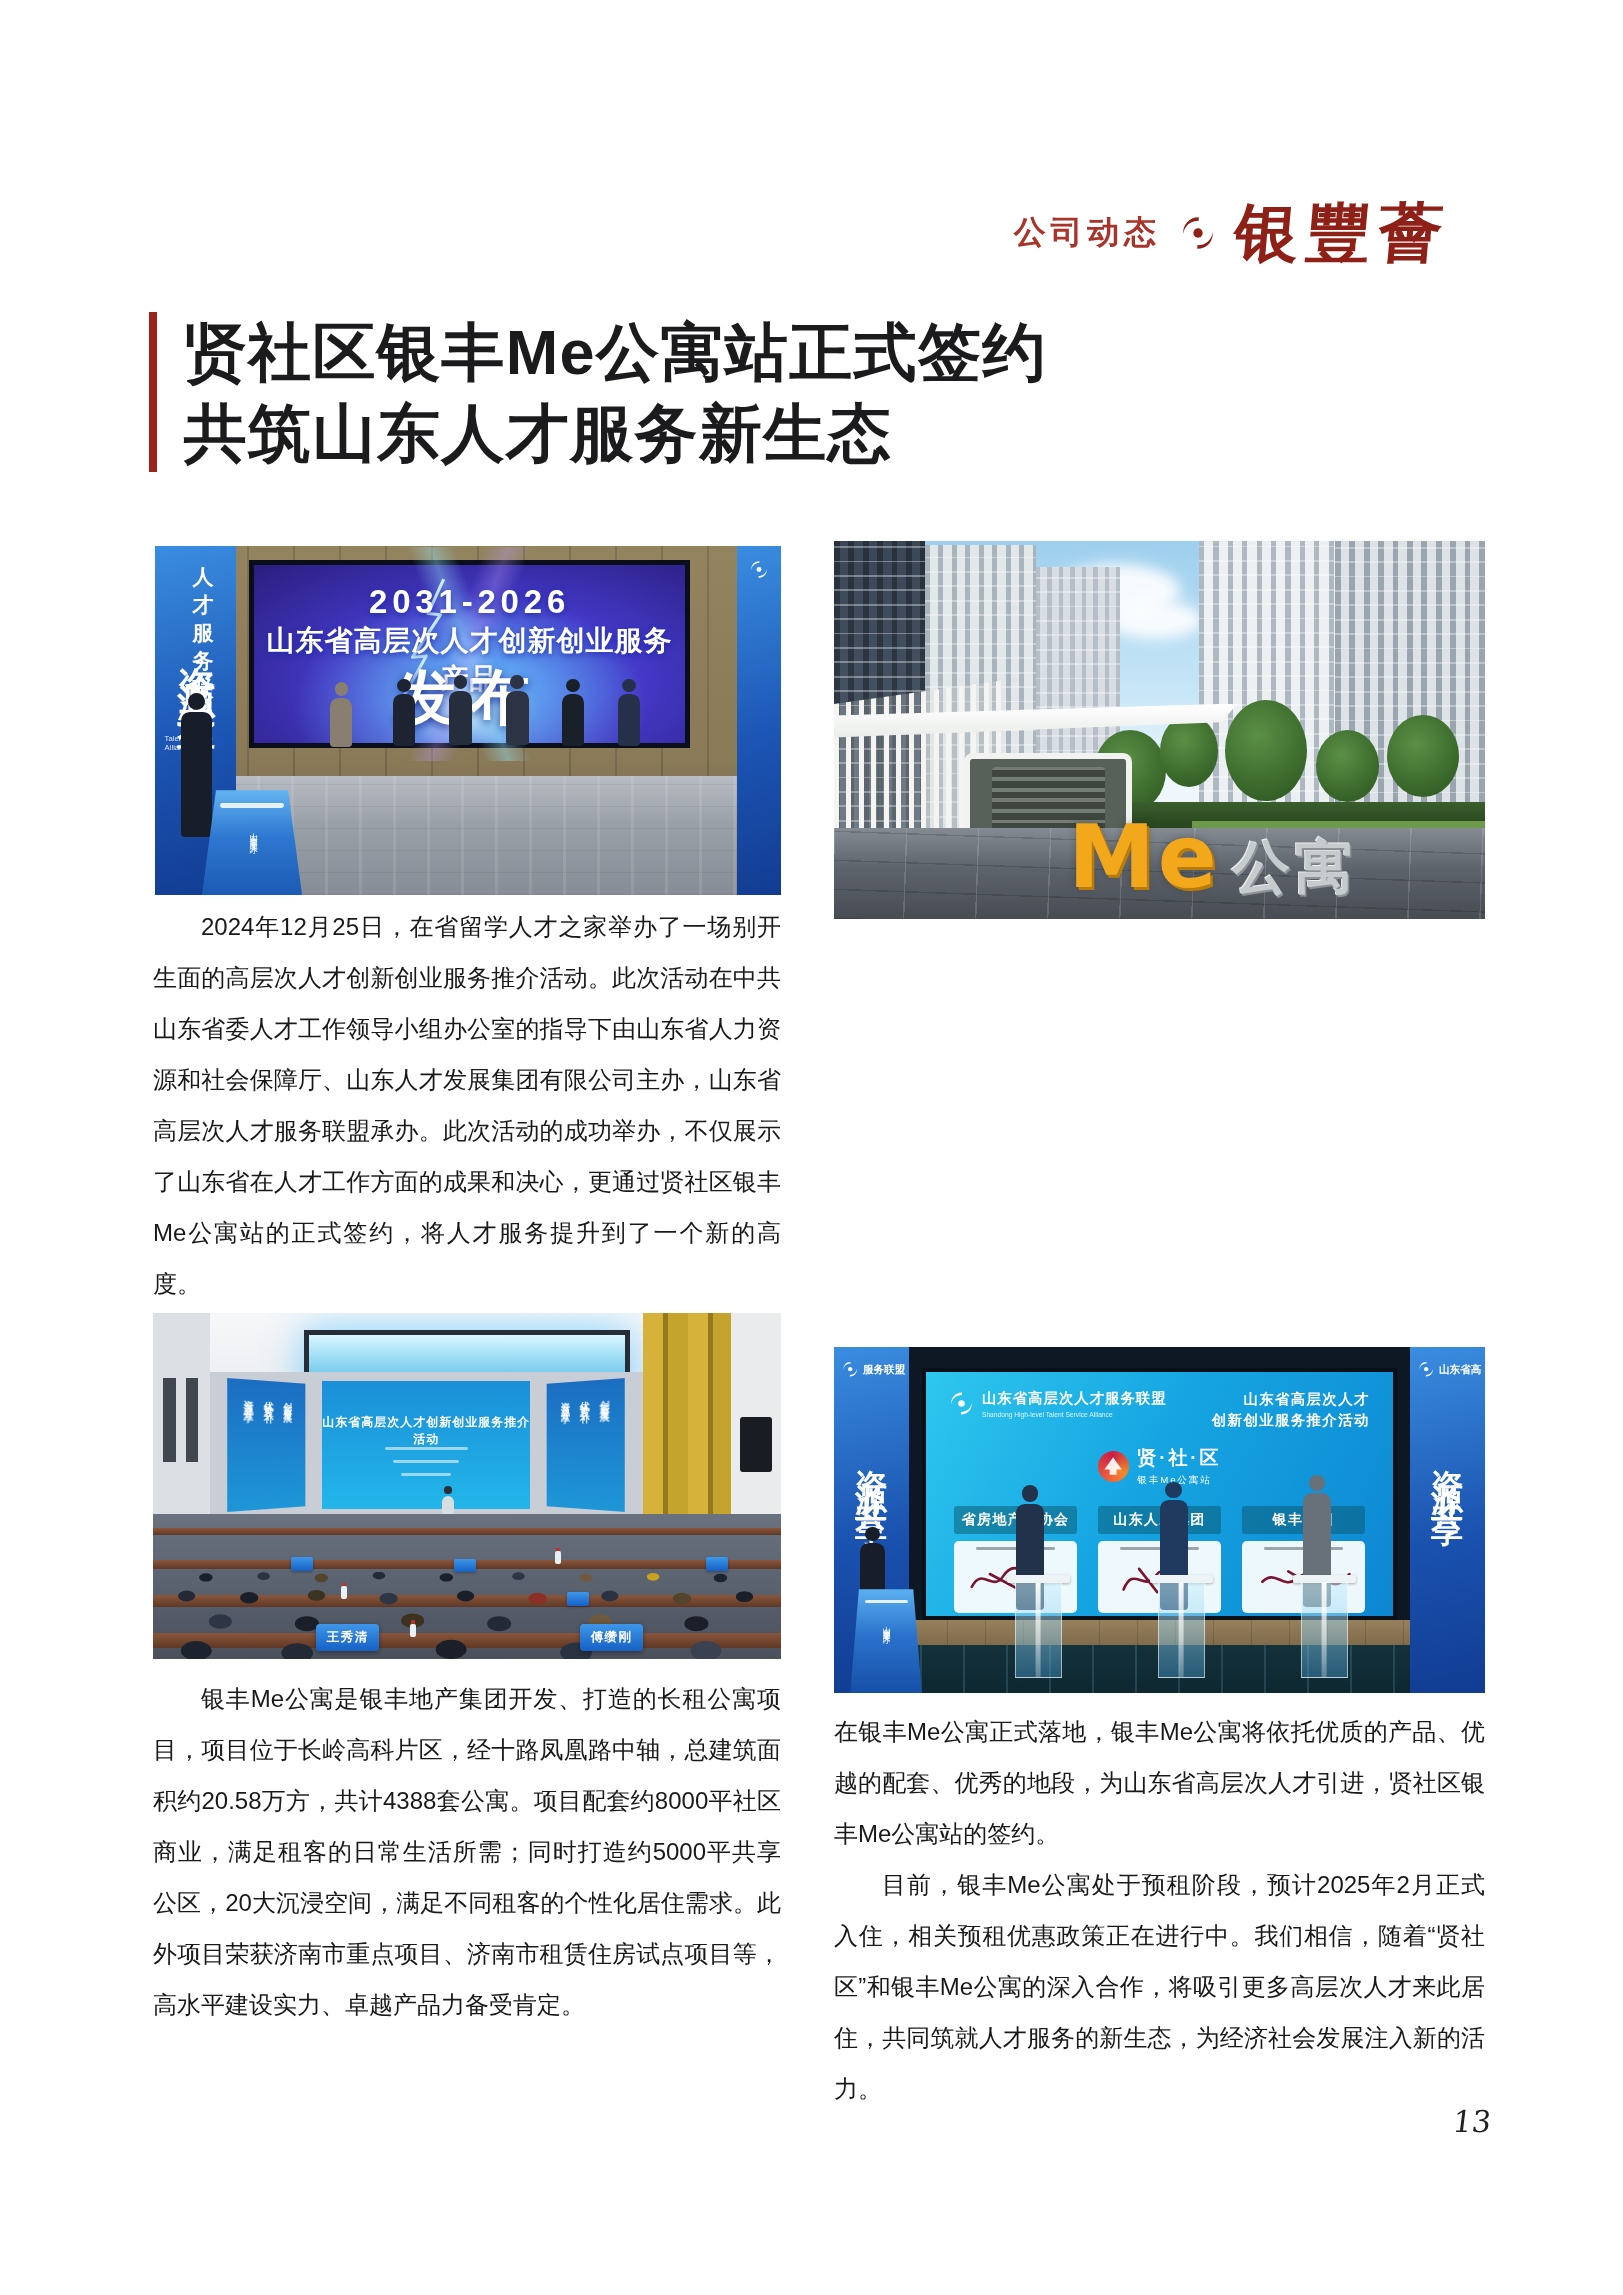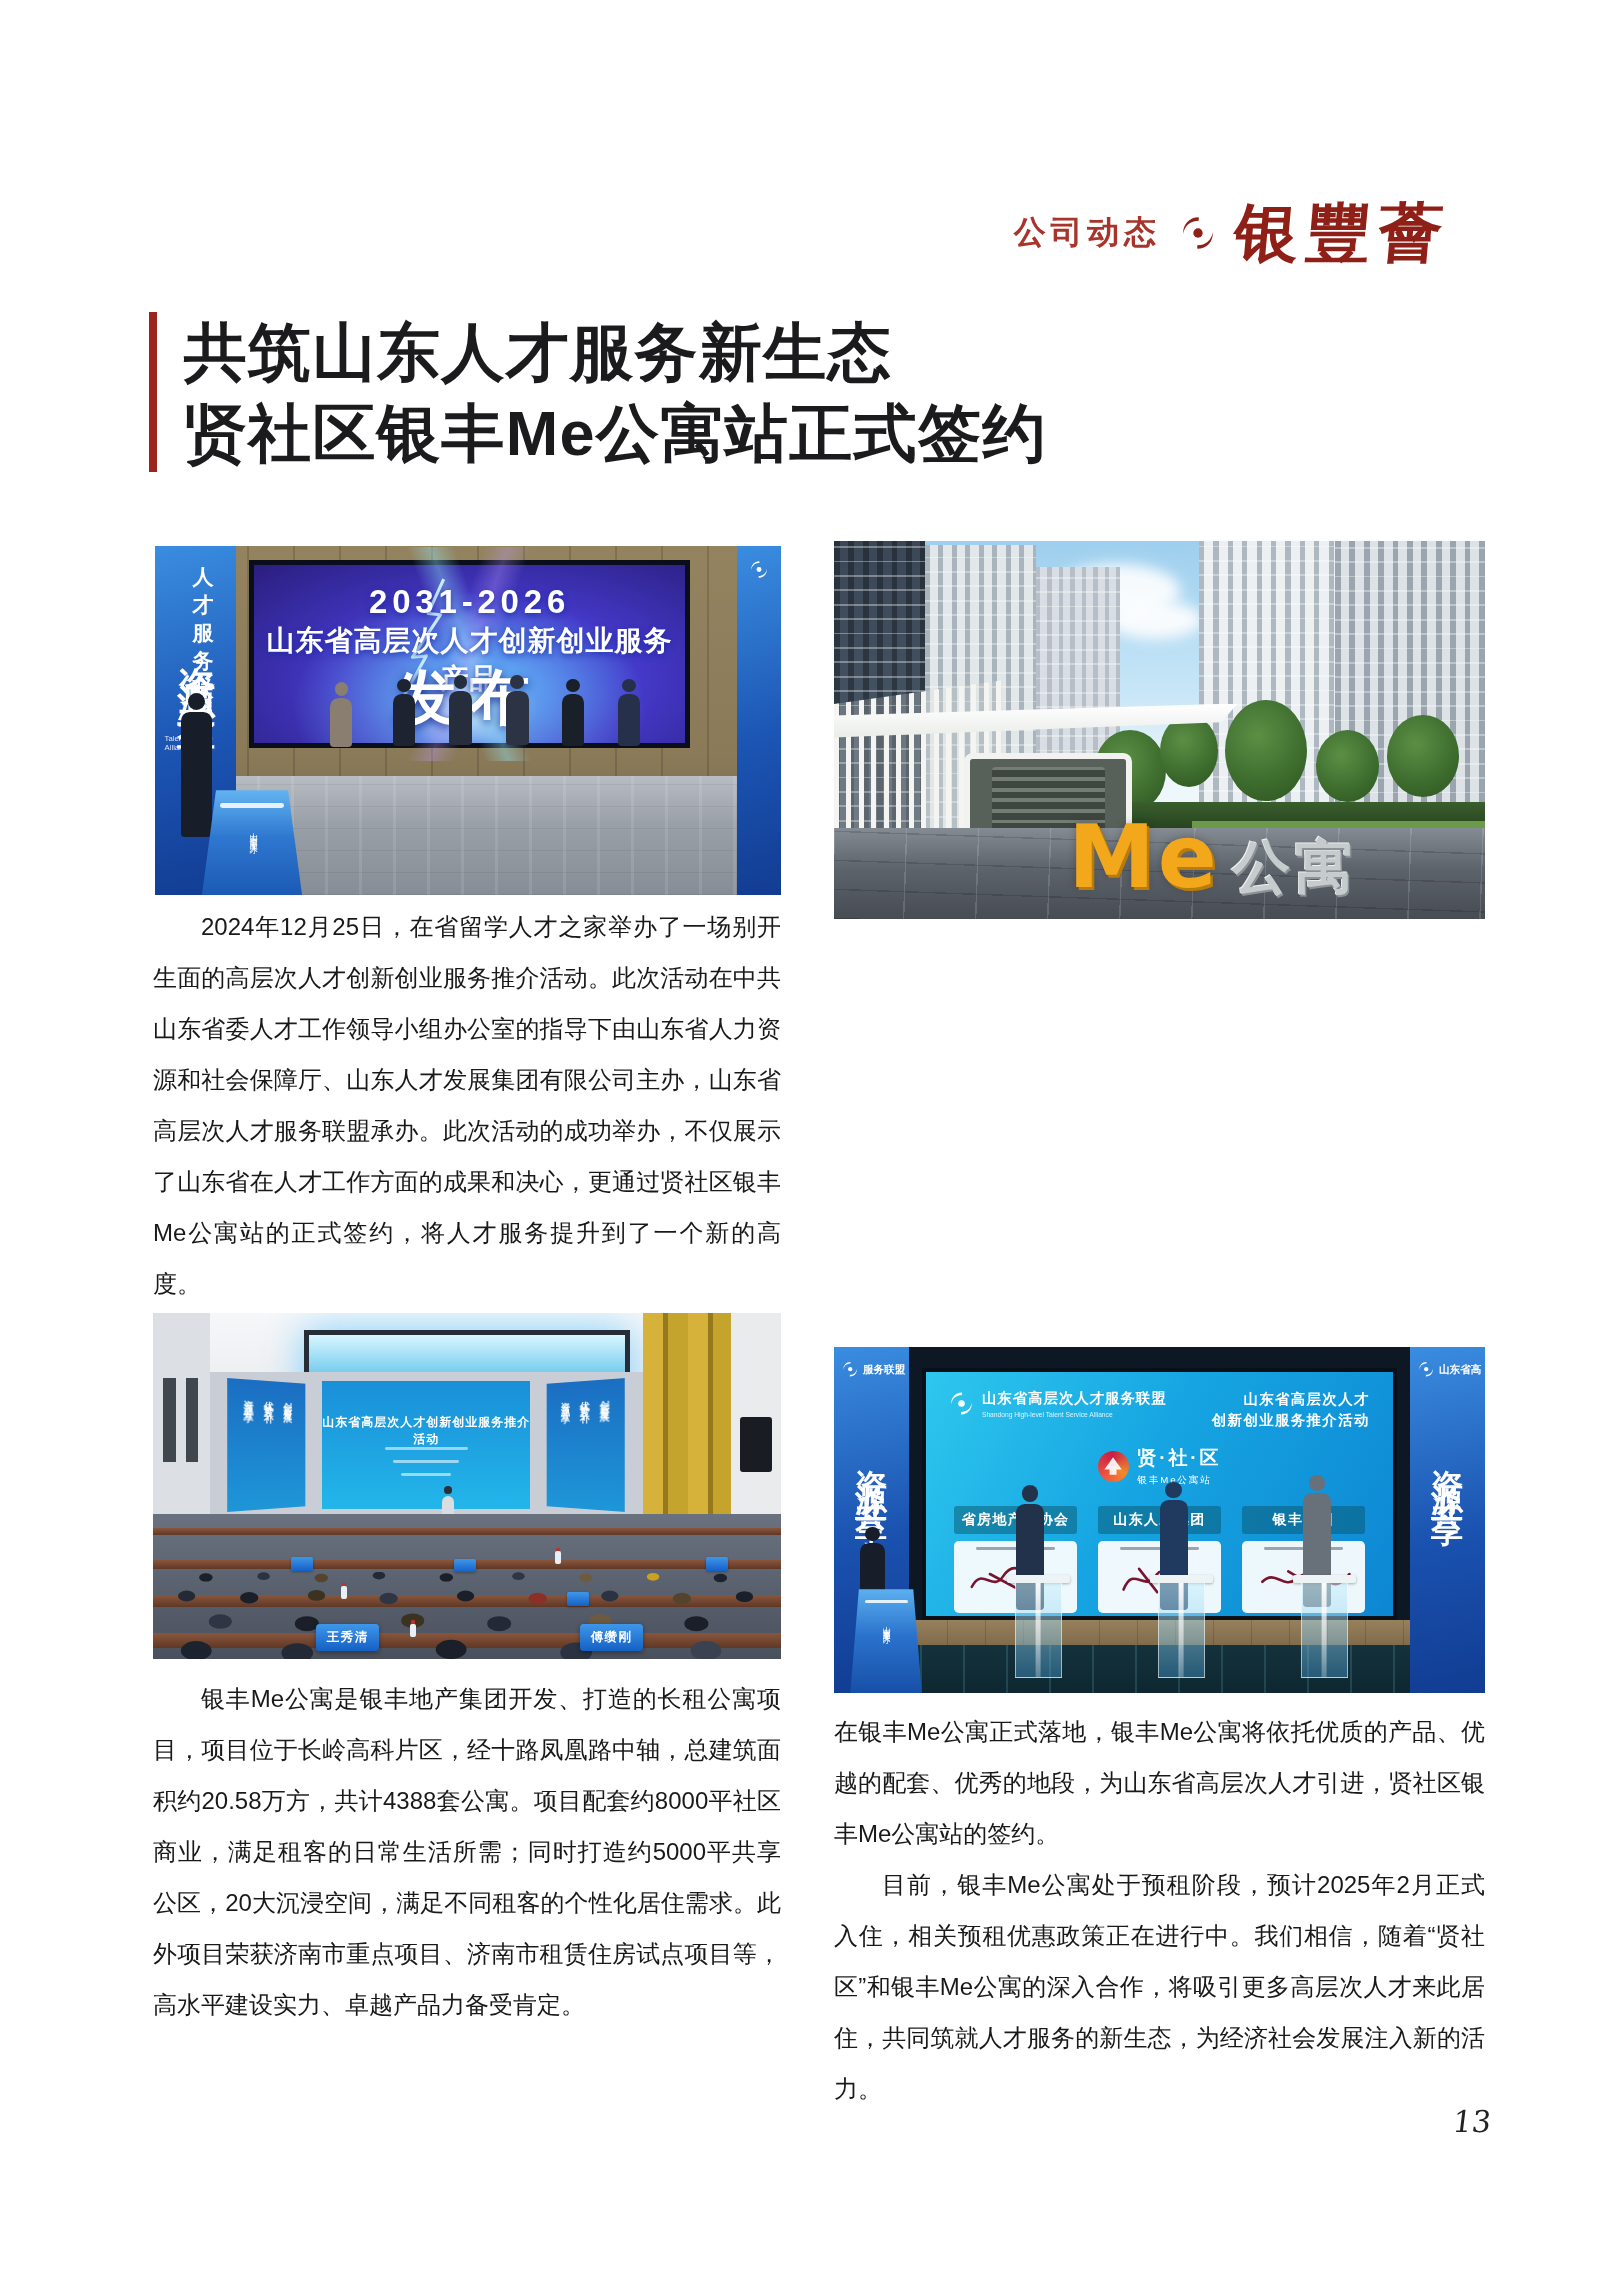--- a/index.html
+++ b/index.html
@@ -222,22 +222,22 @@
       <path d="M52 6 C 25 6 7 27 9 53 C 12 30 29 16 52 16 Z" fill="#8f2017"></path>
       <path d="M48 94 C 75 94 93 73 91 47 C 88 70 71 84 48 84 Z" fill="#8f2017"></path>
       <circle cx="50" cy="50" r="13" fill="#8f2017"></circle>
     </svg>
     <span class="brand">银豐薈</span>
   </div>
 
   <div class="title-block">
     <div class="title-bar"></div>
     <div class="title-lines">
+      <div class="title-line">贤社区银丰Me公寓站正式签约</div>
       <div class="title-line">共筑山东人才服务新生态</div>
-      <div class="title-line">贤社区银丰Me公寓站正式签约</div>
     </div>
   </div>
 
   <div class="photo" id="photo-stage">
     <div class="p1-wood abs"></div>
     <div class="p1-floor"></div>
     <div class="p1-screen">
       <div class="p1-burst"></div>
       <div class="p1-beam b1"></div>
       <div class="p1-beam b2"></div>

